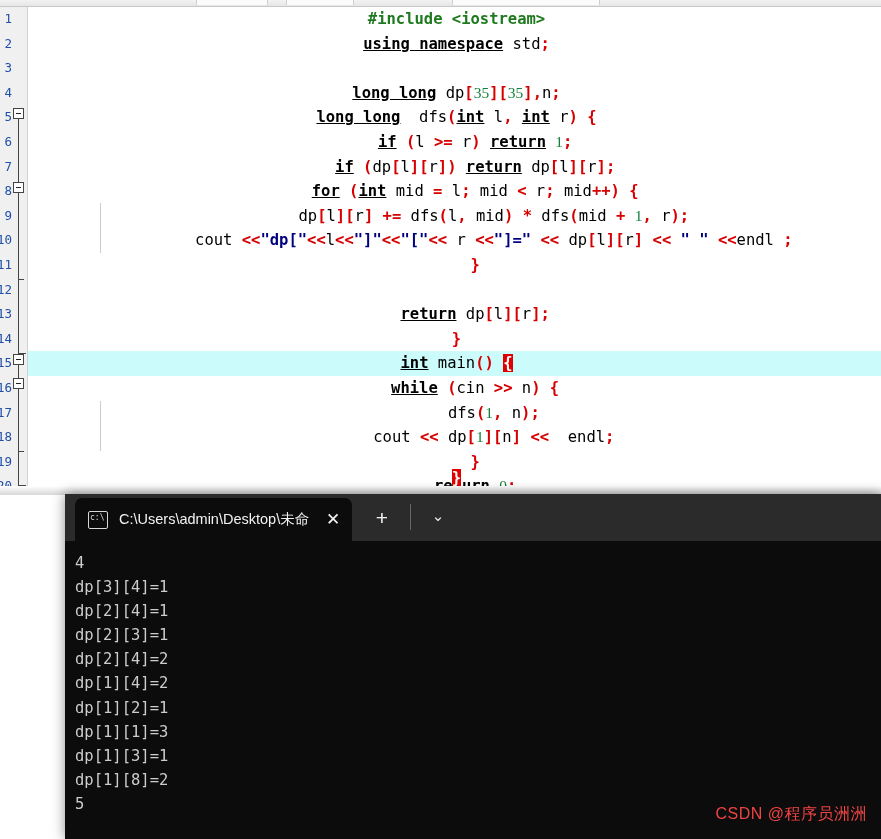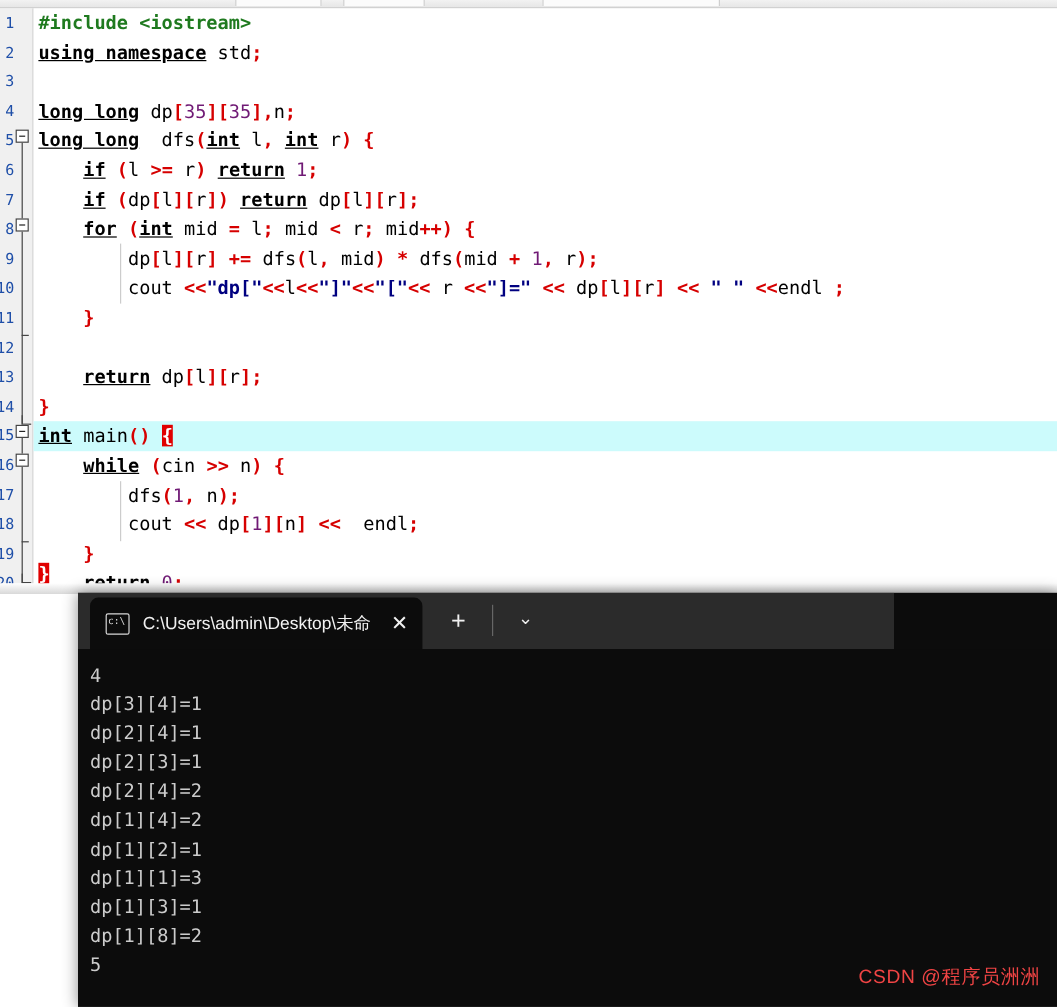--- a/index.html
+++ b/index.html
@@ -116,34 +116,35 @@
     left: 0;
     width: 853px;
     height: 24.6px;
     line-height: 24.6px;
     font-family: "DejaVu Sans Mono", monospace;
     font-size: 15.5px;
     white-space: pre;
     color: #000000;
     padding-left: 4px;
     box-sizing: border-box;
+    text-align: center;
   }
   .code-line.hl { background: #ccfbfc; }
 
   
   .indent-guide {
     position: absolute;
     width: 1px;
     background: #cccccc;
   }
 
   
   .kw   { color: #000000; font-weight: bold; text-decoration: underline; }
   .pre  { color: #1f7a1f; font-weight: bold; }
-  .num  { color: #701a75; }
+  .num  { color: #15803d; font-family: Liberation Serif, serif; }
   .pun  { color: #d60000; font-weight: bold; }
   .str  { color: #000080; font-weight: bold; }
   .id   { color: #000000; }
   .sel  { background: #e00000; color: #ffffff; font-weight: bold; }
 
   
   .editor-bottom {
     position: absolute;
     left: 0; top: 486px;
     width: 881px; height: 9px;
@@ -156,21 +157,21 @@
     left: 65px; top: 494px;
     width: 816px;
     height: 345px;
     background: #0c0c0c;
     overflow: hidden;
     box-shadow: 0 0 12px rgba(0,0,0,0.45);
   }
   .term-titlebar {
     position: absolute;
     left: 0; top: 0;
-    width: 680px;
+    width: 816px;
     height: 47px;
     background: #2b2b2b;
   }
   .term-tab {
     position: absolute;
     left: 10px; top: 4px;
     width: 277px;
     height: 43px;
     background: #0c0c0c;
     border-radius: 7px 7px 0 0;

